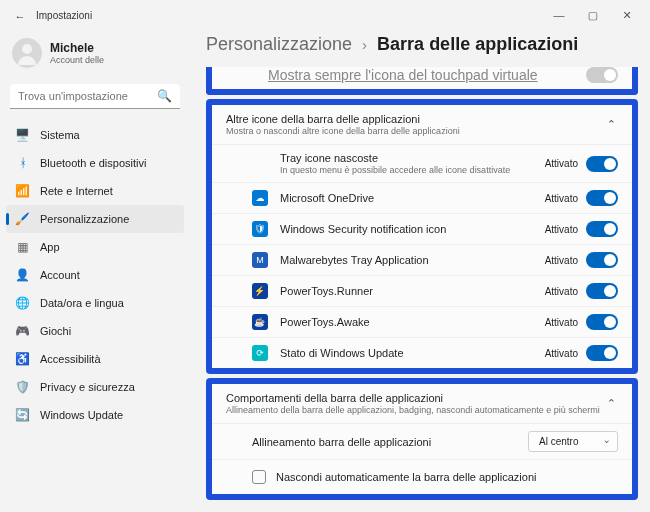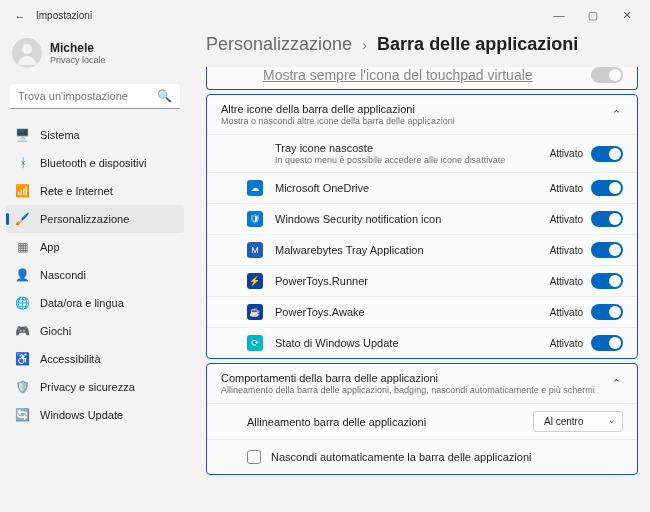--- a/index.html
+++ b/index.html
@@ -27,21 +27,21 @@
 .nav-item .nicon { width: 14px; height: 14px; display: flex; align-items: center; justify-content: center; font-size: 12px; }
 .nav-item .nlabel { font-size: 11px; }
 .main { flex: 1; padding: 0 8px 8px 16px; overflow: hidden; display: flex; flex-direction: column; }
 .breadcrumb { display: flex; align-items: baseline; gap: 10px; padding: 4px 0 12px 0; }
 .breadcrumb .bc1 { font-size: 18px; color: #6b6b6b; font-weight: 400; }
 .breadcrumb .sep { font-size: 15px; color: #888; }
 .breadcrumb .bc2 { font-size: 18px; font-weight: 600; }
 .content { flex: 1; overflow-y: auto; padding-right: 4px; }
 .content::-webkit-scrollbar { width: 3px; }
 .content::-webkit-scrollbar-thumb { background: #bbb; border-radius: 2px; }
-.card { background: #fbfbfb; border: 1px solid #1d4ed8; border-radius: 4px; margin-bottom: 4px; }
+.card { background: #fbfbfb; border: 6px solid #1d4ed8; border-radius: 4px; margin-bottom: 4px; }
 .truncated { border-top-left-radius: 0; border-top-right-radius: 0; border-top: none; }
 .row { display: flex; align-items: center; padding: 8px 14px; min-height: 38px; }
 .row.header .title { font-size: 11px; }
 .row.header .subtitle { font-size: 9px; color: #707070; margin-top: 1px; }
 .row .headtext { flex: 1; }
 .row .chev { color: #555; font-size: 11px; padding: 0 2px; }
 .sub-row { display: flex; align-items: center; padding: 7px 14px 7px 40px; border-top: 1px solid #eee; }
 .app-icon { width: 16px; height: 16px; border-radius: 3px; margin-right: 12px; display: flex; align-items: center; justify-content: center; font-size: 9px; color: #fff; }
 .sub-row .rlabel { flex: 1; font-size: 11px; }
 .sub-row .rsub { font-size: 9px; color: #707070; margin-top: 1px; }
@@ -70,21 +70,21 @@
     <span>✕</span>
   </div>
 </div>
 
 <div class="shell">
   <aside class="sidebar">
     <div class="profile">
       <div class="avatar"></div>
       <div>
         <div class="name">Michele</div>
-        <div class="sub">Privacy locale</div>
+        <div class="sub">Account delle</div>
       </div>
     </div>
     <div class="search">
       <input type="text" placeholder="Trova un'impostazione" style="">
       <span class="sicon">🔍</span>
     </div>
     <nav class="nav" id="nav">
         <div class="nav-item">
           <span class="nicon" style="color:inherit">🖥️</span>
           <span class="nlabel">Sistema</span>
@@ -100,21 +100,21 @@
         <div class="nav-item active">
           <span class="nicon" style="color:inherit">🖌️</span>
           <span class="nlabel">Personalizzazione</span>
         </div>
         <div class="nav-item">
           <span class="nicon" style="color:#666">▦</span>
           <span class="nlabel">App</span>
         </div>
         <div class="nav-item">
           <span class="nicon" style="color:inherit">👤</span>
-          <span class="nlabel">Nascondi</span>
+          <span class="nlabel">Account</span>
         </div>
         <div class="nav-item">
           <span class="nicon" style="color:inherit">🌐</span>
           <span class="nlabel">Data/ora e lingua</span>
         </div>
         <div class="nav-item">
           <span class="nicon" style="color:inherit">🎮</span>
           <span class="nlabel">Giochi</span>
         </div>
         <div class="nav-item">

